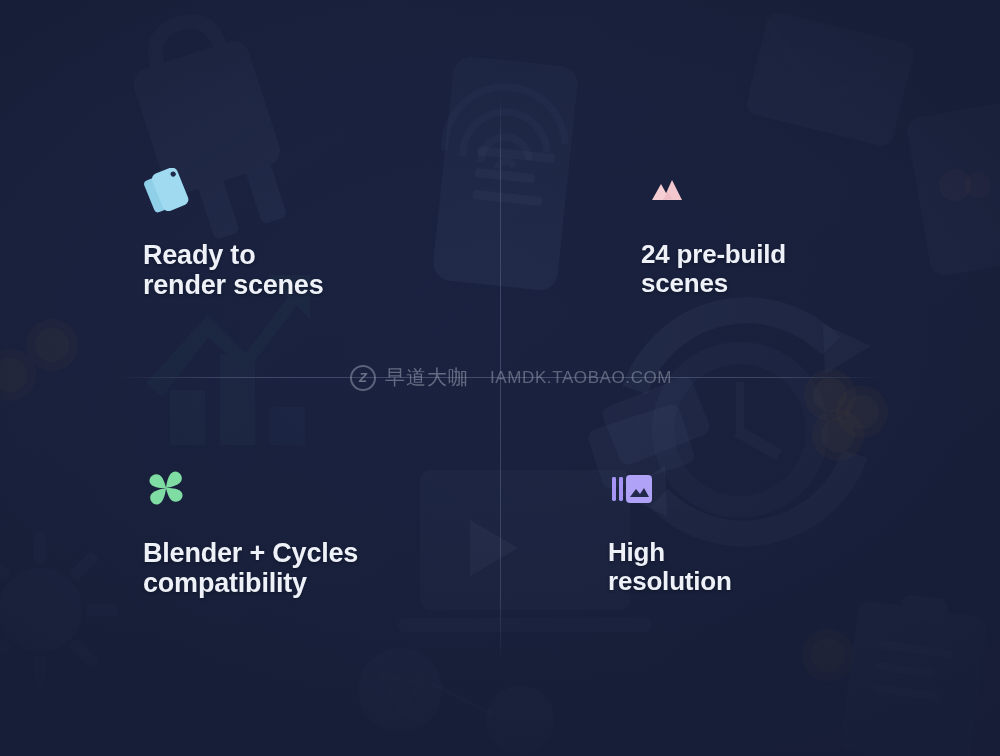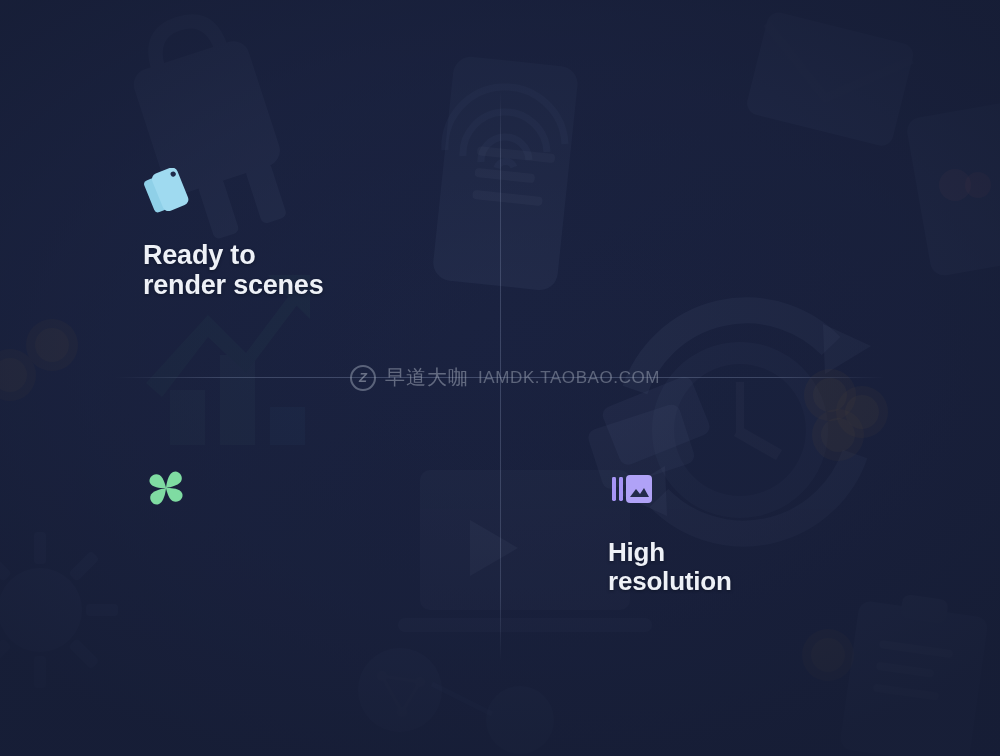--- a/index.html
+++ b/index.html
@@ -121,21 +121,21 @@
   #watermark .wm-cn {
     color: #aab1c0;
     font-size: 20px;
     letter-spacing: 1px;
     font-family: "DejaVu Sans", sans-serif;
   }
   #watermark .wm-en {
     color: #9ea6b6;
     font-size: 17px;
     letter-spacing: 0.6px;
-    margin-left: 0;
+    margin-left: 12px;
   }
 </style>
 </head>
 <body>
 
 <div id="stage">
 
   <div id="bg-layer">
     <svg viewBox="0 0 1000 756" xmlns="http://www.w3.org/2000/svg" aria-hidden="true">
       <defs>
@@ -306,32 +306,45 @@
           <rect x="5" y="6" width="13" height="34" rx="4" fill="#8fd0e8"></rect>
           <rect x="14" y="3" width="27" height="40" rx="6" fill="#9fdaf0"></rect>
           <circle cx="36" cy="10" r="2.6" fill="#1f2a4a"></circle>
         </g>
       </svg>
     </span>
     <p class="feature-title">Ready to
 render scenes</p>
   </div>
 
+  <div class="feature" id="feature-1">
+    <span class="feature-icon">
+      <svg width="46" height="46" viewBox="0 0 46 46" xmlns="http://www.w3.org/2000/svg">
+        <path d="M11 32 L20 16 L29 32 Z" fill="#f6cfd5"></path>
+        <path d="M22 32 L31 12 L41 32 Z" fill="#f3c7ce"></path>
+        <path d="M22 32 L27 24 L31 31 Z" fill="#e9b6bf" opacity="0.55"></path>
+      </svg>
+    </span>
+    <p class="feature-title">24 pre-build
+scenes</p>
+  </div>
 
   <div class="feature" id="feature-2">
     <span class="feature-icon">
       <svg width="46" height="46" viewBox="0 0 46 46" xmlns="http://www.w3.org/2000/svg">
         <g fill="#7fdca2">
           <path d="M23 22 C23 22 10 23 7 17 C4.5 11.8 11 6 16.5 9 C21 11.5 23 22 23 22 Z"></path>
           <path d="M23 22 C23 22 24 9 30 6 C35.2 3.5 41 10 38 15.5 C35.5 20 23 22 23 22 Z"></path>
           <path d="M23 22 C23 22 36 21 39 27 C41.5 32.2 35 38 29.5 35 C25 32.5 23 22 23 22 Z"></path>
           <path d="M23 22 C23 22 22 35 16 38 C10.8 40.5 5 34 8 28.5 C10.5 24 23 22 23 22 Z"></path>
         </g>
       </svg>
     </span>
+    <p class="feature-title">Blender + Cycles
+compatibility</p>
   </div>
 
   <div class="feature" id="feature-3">
     <span class="feature-icon">
       <svg width="46" height="46" viewBox="0 0 46 46" xmlns="http://www.w3.org/2000/svg">
         <rect x="4" y="11" width="4" height="24" rx="1.4" fill="#a694f5"></rect>
         <rect x="11" y="11" width="4" height="24" rx="1.4" fill="#a694f5"></rect>
         <rect x="18" y="9" width="26" height="28" rx="4" fill="#b0a2f7"></rect>
         <path d="M22 31 L28 23 L32 28 L36 22 L41 31 Z" fill="#232b4c"></path>
       </svg>

